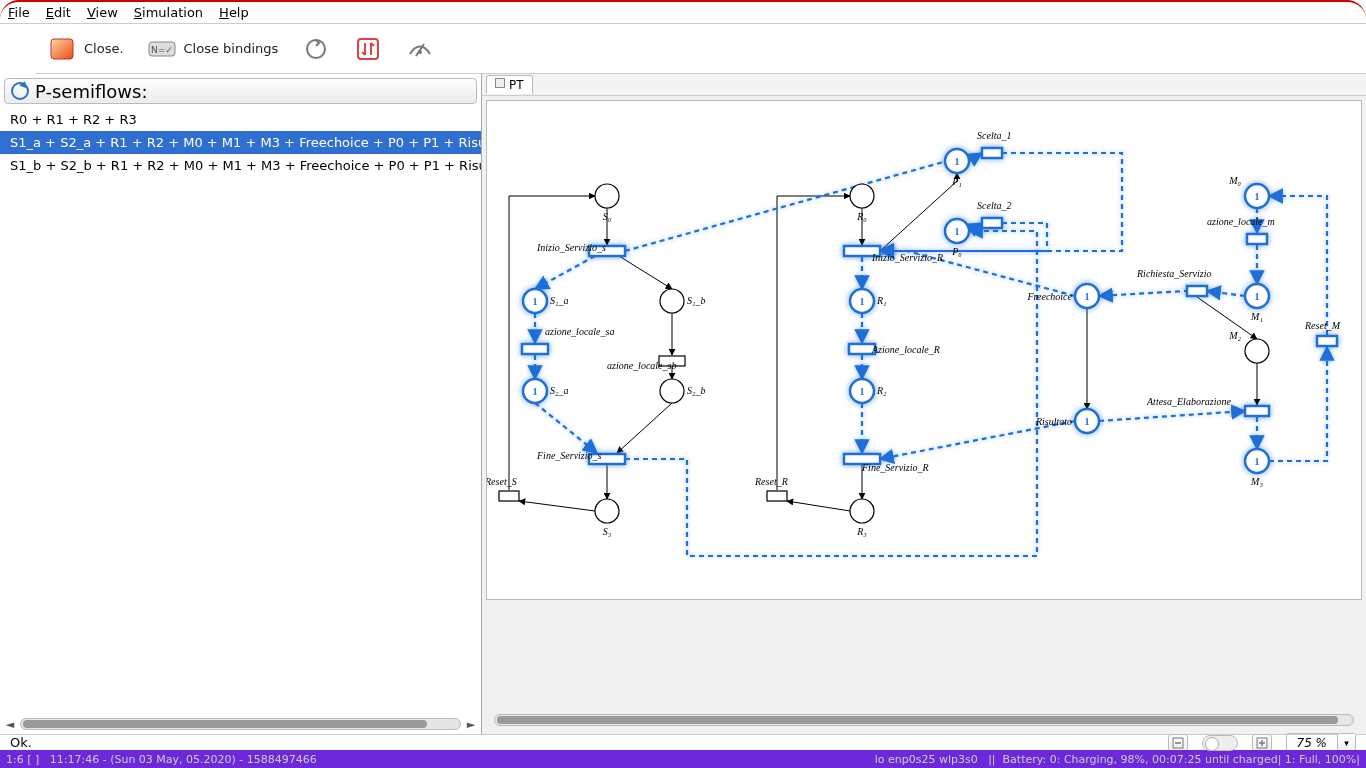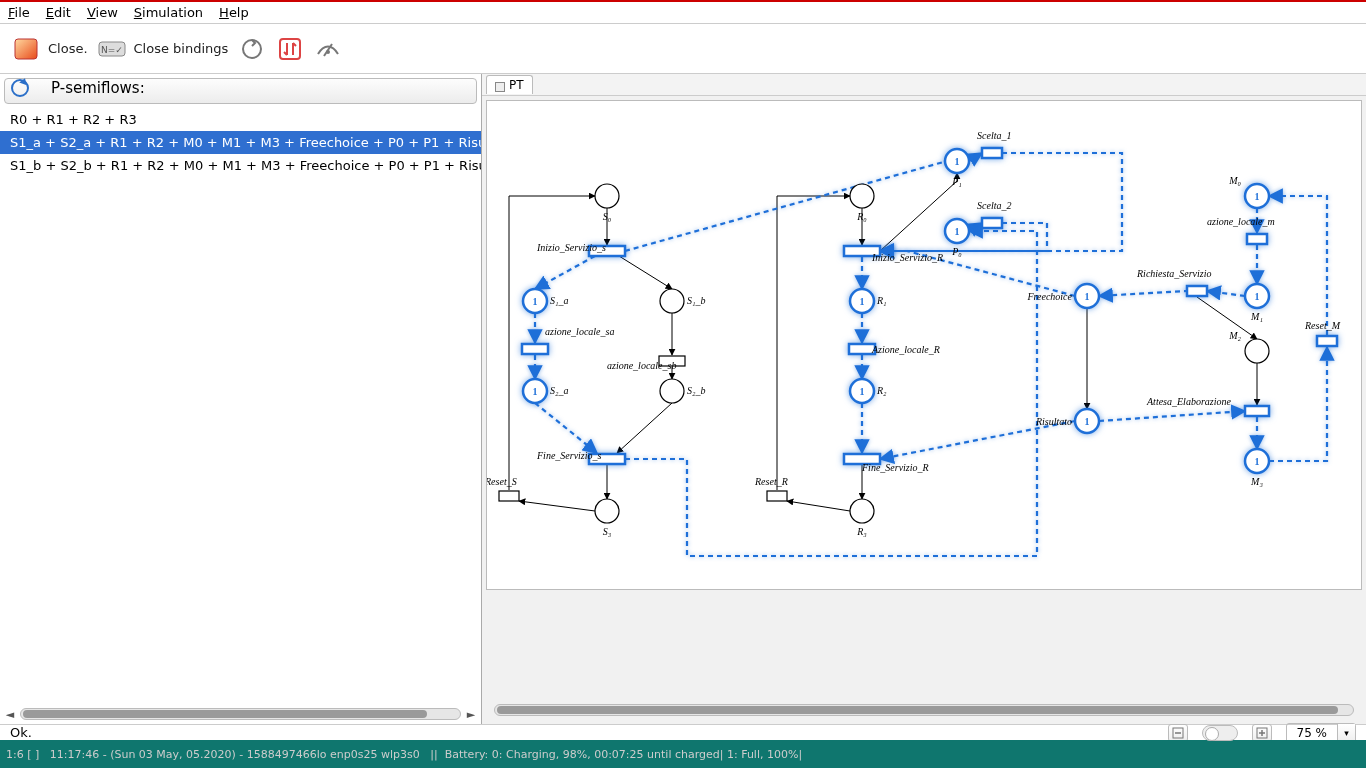--- a/index.html
+++ b/index.html
@@ -1,55 +1,55 @@
 <!DOCTYPE html>
 <html><head>
 <meta charset="utf-8">
 <style>
   * { box-sizing: border-box; margin: 0; padding: 0; font-family: "DejaVu Sans", Arial, sans-serif; }
   html, body { width: 1366px; height: 768px; overflow: hidden; background: #fff; }
-  .window { width: 1366px; height: 768px; display: flex; flex-direction: column; border-top: 2px solid #c00; }
+  .window { width: 1366px; height: 768px; display: flex; flex-direction: column; border-top: 2px solid #c00; border-radius: 19px; }
   .menubar { height: 22px; display: flex; align-items: center; gap: 16px; padding: 0 8px; font-size: 13px; border-bottom: 1px solid #ccc; }
   .menubar span { cursor: default; }
   .menubar span u { text-decoration: underline; }
-  .toolbar { height: 50px; display: flex; align-items: center; gap: 10px; padding: 0 12px; border-bottom: 1px solid #ccc; }
+  .toolbar { height: 50px; display: flex; align-items: center; gap: 24px; padding: 0 12px; border-bottom: 1px solid #ccc; margin-left: 36px; }
   .tbtn { display: flex; align-items: center; gap: 8px; font-size: 13px; color: #222; }
   .tbicon { width: 28px; height: 24px; display: inline-flex; align-items: center; justify-content: center; }
   .body { flex: 1; display: flex; min-height: 0; }
   .left { width: 482px; display: flex; flex-direction: column; border-right: 1px solid #aaa; }
-  .panel-header { height: 26px; display: flex; gap: 22px; padding: 0 6px; background: linear-gradient(#fdfdfd,#ececec); border: 1px solid #bbb; border-radius: 4px; margin: 4px; font-size: 15px; }
+  .panel-header { height: 26px; display: flex; align-items: center; gap: 6px; padding: 0 6px; background: linear-gradient(#fdfdfd,#ececec); border: 1px solid #bbb; border-radius: 4px; margin: 4px; font-size: 18px; }
   .panel-header .circ { width: 18px; height: 18px; border: 2px solid #2b6fc8; border-radius: 50%; position: relative; }
   .panel-header .circ::after { content:""; position:absolute; top:-3px; left:7px; width:0; height:0; border-left:4px solid transparent; border-right:4px solid transparent; border-bottom:6px solid #2b6fc8; transform: rotate(20deg);}
   .list { flex:1; overflow:hidden; font-size: 13px; }
   .list-row { padding: 4px 10px; white-space: nowrap; }
   .list-row.sel { background: #2f6fd0; color: #fff; }
   .left-scroll { height: 20px; display:flex; align-items:center; padding:0 4px; }
   .left-scroll .track { flex:1; height:12px; background:#e6e6e6; border:1px solid #bbb; border-radius:6px; margin:0 4px; position:relative; }
   .left-scroll .thumb { position:absolute; top:1px; left:2px; width:92%; height:8px; background:#9a9a9a; border-radius:4px; }
   .left-scroll .arrow { width:12px; text-align:center; color:#555; font-size:11px; }
   .right { flex:1; display:flex; flex-direction:column; min-width:0; }
   .tabbar { height: 22px; display:flex; align-items:center; gap:6px; padding:0 4px; font-size:12px; background:#f3f3f3; border-bottom:1px solid #ccc; }
-  .tabbar .tab { display:flex; align-items:flex-end; gap:4px; padding:2px 8px; background:#fff; border:1px solid #bbb; border-bottom:none; border-radius:3px 3px 0 0; }
+  .tabbar .tab { display:flex; align-items:flex-start; gap:4px; padding:2px 8px; background:#fff; border:1px solid #bbb; border-bottom:none; border-radius:3px 3px 0 0; }
   .tabbar .tab .dot { width:10px; height:10px; background:#eee; border:1px solid #888; }
   .canvas-wrap { flex:1; background:#f1f1f1; padding:4px; display:flex; flex-direction:column; min-height:0;}
   .canvas { flex:1; background:#fff; border:1px solid #bbb; position:relative; overflow:hidden; }
   .canvas svg { position:absolute; top:0; left:0; }
   .right-scroll { height:20px; display:flex; align-items:center; padding:0 4px; }
   .right-scroll .track { flex:1; height:12px; background:#e6e6e6; border:1px solid #bbb; border-radius:6px; margin:0 4px; position:relative; }
   .right-scroll .thumb { position:absolute; top:1px; left:2px; width:98%; height:8px; background:#9a9a9a; border-radius:4px; }
   .statusbar { height: 16px; display:flex; align-items:center; justify-content:space-between; padding:0 10px; border-top:1px solid #ccc; font-size:13px; }
   .zoomgrp { display:flex; align-items:center; gap:14px; }
   .zbtn { width:20px; height:18px; border:1px solid #bbb; border-radius:3px; display:flex; align-items:center; justify-content:center; font-size:12px; background:linear-gradient(#fff,#eee); }
   .toggle { width:36px; height:16px; border:1px solid #bbb; border-radius:8px; background:#eee; position:relative; }
   .toggle::after { content:""; position:absolute; left:2px; top:1px; width:12px; height:12px; background:#fff; border:1px solid #aaa; border-radius:50%; }
   .zoomsel { display:flex; align-items:center; border:1px solid #bbb; border-radius:3px; height:20px; }
-  .zoomsel .zv { padding:0 10px; font-size:12px; }
+  .zoomsel .zv { padding:0 10px; font-size:12px;font-style:italic; }
   .zoomsel .dd { width:18px; height:100%; border-left:1px solid #bbb; display:flex; align-items:center; justify-content:center; font-size:9px; background:linear-gradient(#fff,#eee);}
-  .osbar { height:28px; background:#0f766e; color:#ccc; font-size:11px; display:flex; align-items:center; padding:4px 6px; font-family: monospace; white-space:pre; }
-  .osbar .mid { flex:1; text-align:left; }
+  .osbar { height:18px; background:#6d28d9; color:#ccc; font-size:11px; display:flex; align-items:center; padding:4px 6px; font-family: monospace; white-space:pre; }
+  .osbar .mid { flex:1; text-align:right; }
   
   .place { fill:#fff; stroke:#000; stroke-width:1.2; }
   .place.hl { stroke:#1e6fd8; stroke-width:2.5; filter: drop-shadow(0 0 3px rgba(30,111,216,0.6)); }
   .trans { fill:#fff; stroke:#000; stroke-width:1.2; }
   .trans.hl { stroke:#1e6fd8; stroke-width:2.5; filter: drop-shadow(0 0 3px rgba(30,111,216,0.6)); }
   .arc { fill:none; stroke:#000; stroke-width:1; marker-end:url(#ah); }
   .arc.hl { stroke:#1e6fd8; stroke-width:2.2; stroke-dasharray:5 4; marker-end:url(#ahhl); filter: drop-shadow(0 0 2px rgba(30,111,216,0.5));}
   .tok { font: bold 10px serif; fill:#1e6fd8; text-anchor:middle; dominant-baseline:central; }
   .lbl { font: italic 10px "Times New Roman", serif; fill:#000; }
 </style>

